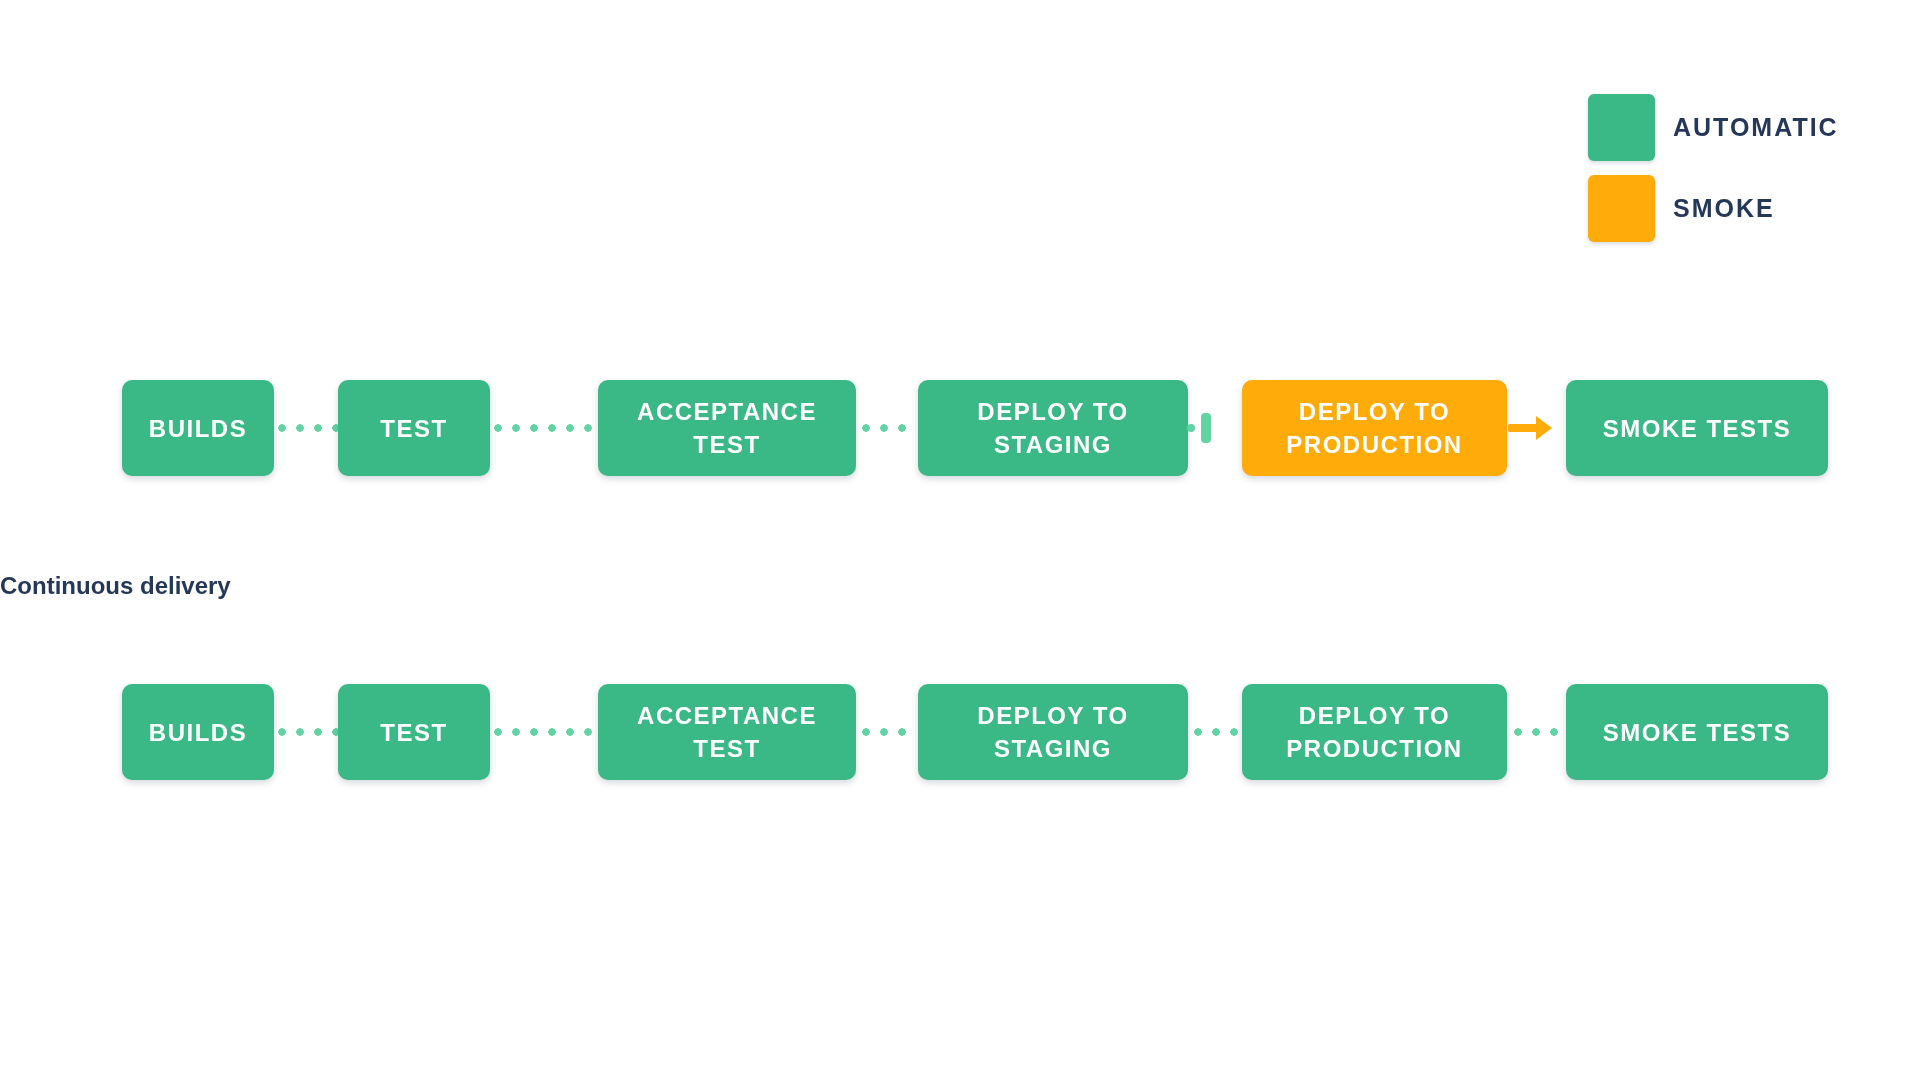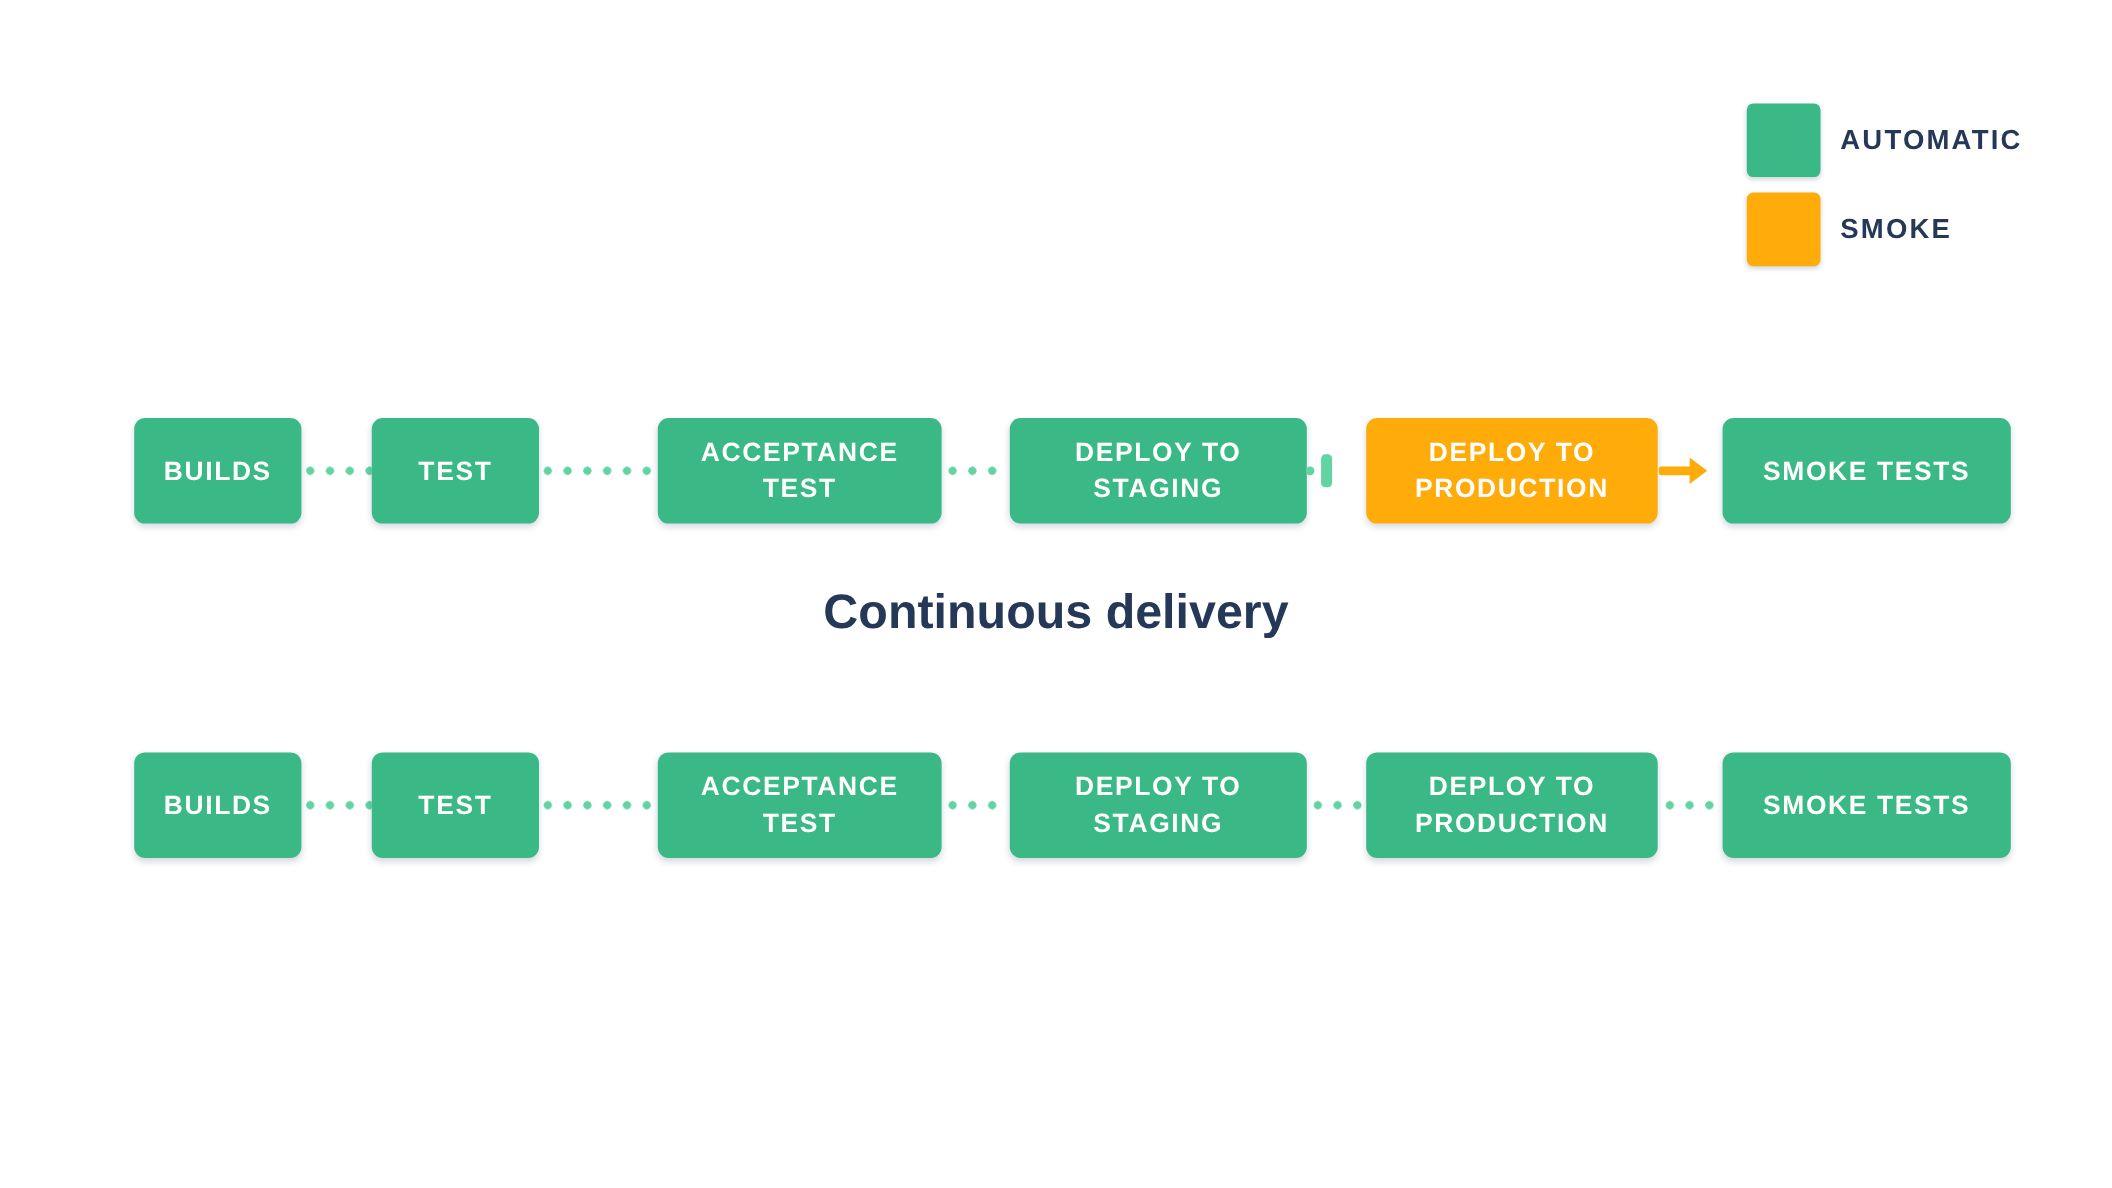--- a/index.html
+++ b/index.html
@@ -60,22 +60,22 @@
   }
   .arrow .head {
     position:absolute; right:0; top:0; width:0; height:0;
     border-left:16px solid var(--manual);
     border-top:12px solid rgba(0,0,0,0);
     border-bottom:12px solid rgba(0,0,0,0);
   }
 
   
   .caption {
-    position:absolute; left:0; width:1920px; text-align:center;
-    font-size:44px; font-weight:700; color:var(--navy);
+    position:absolute; left:0; width:1920px; 
+    font-size:24px; font-weight:700; color:var(--navy);margin-top:40px;
   }
 </style>
 </head>
 <body>
 
 <div class="canvas">
 
   <div class="legend">
     <div class="legend-row">
       <span class="swatch automatic"></span>

